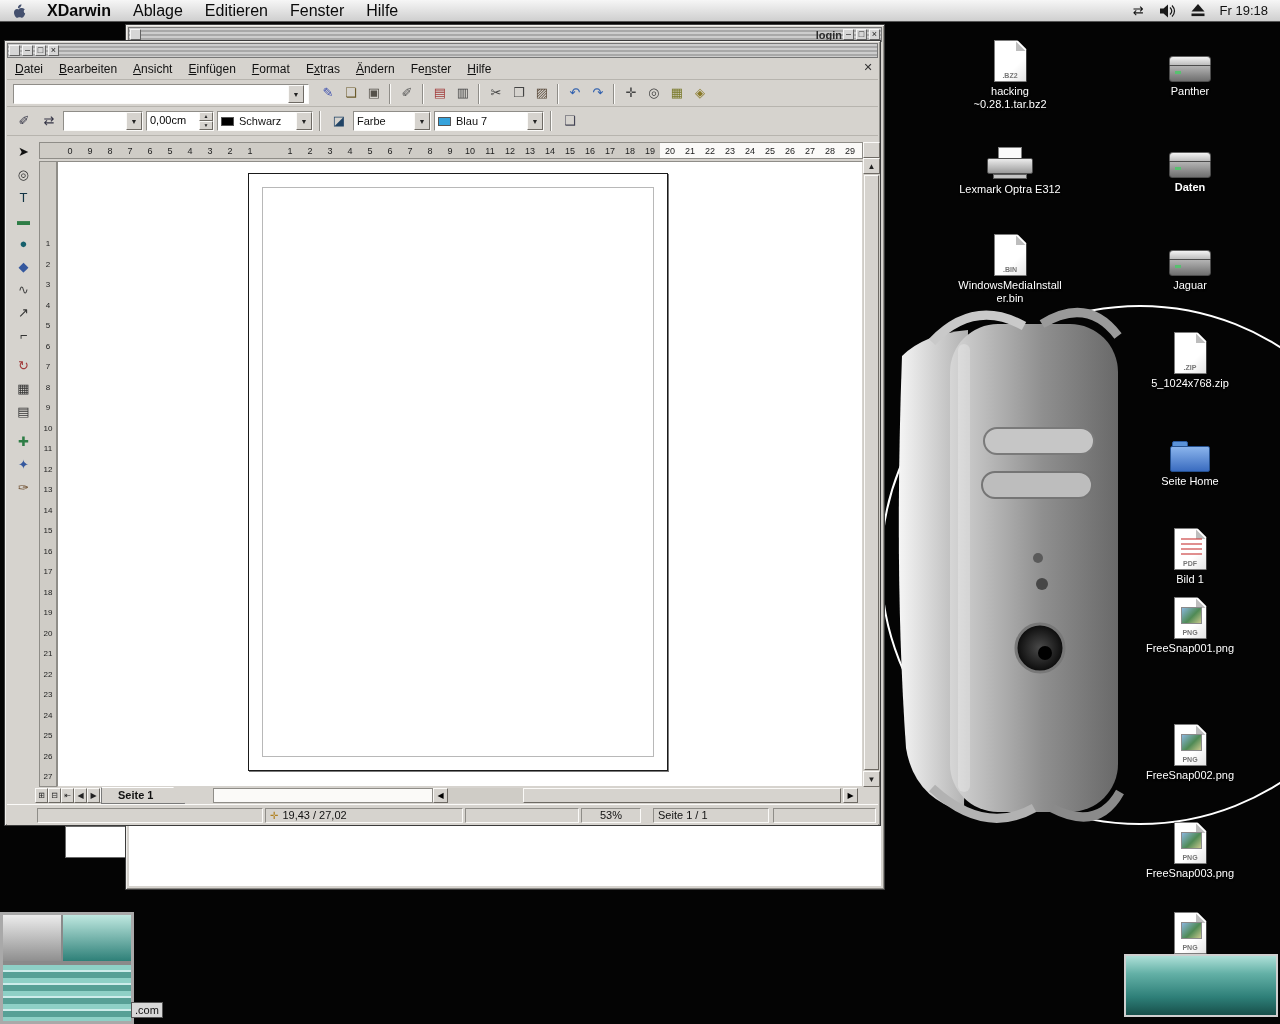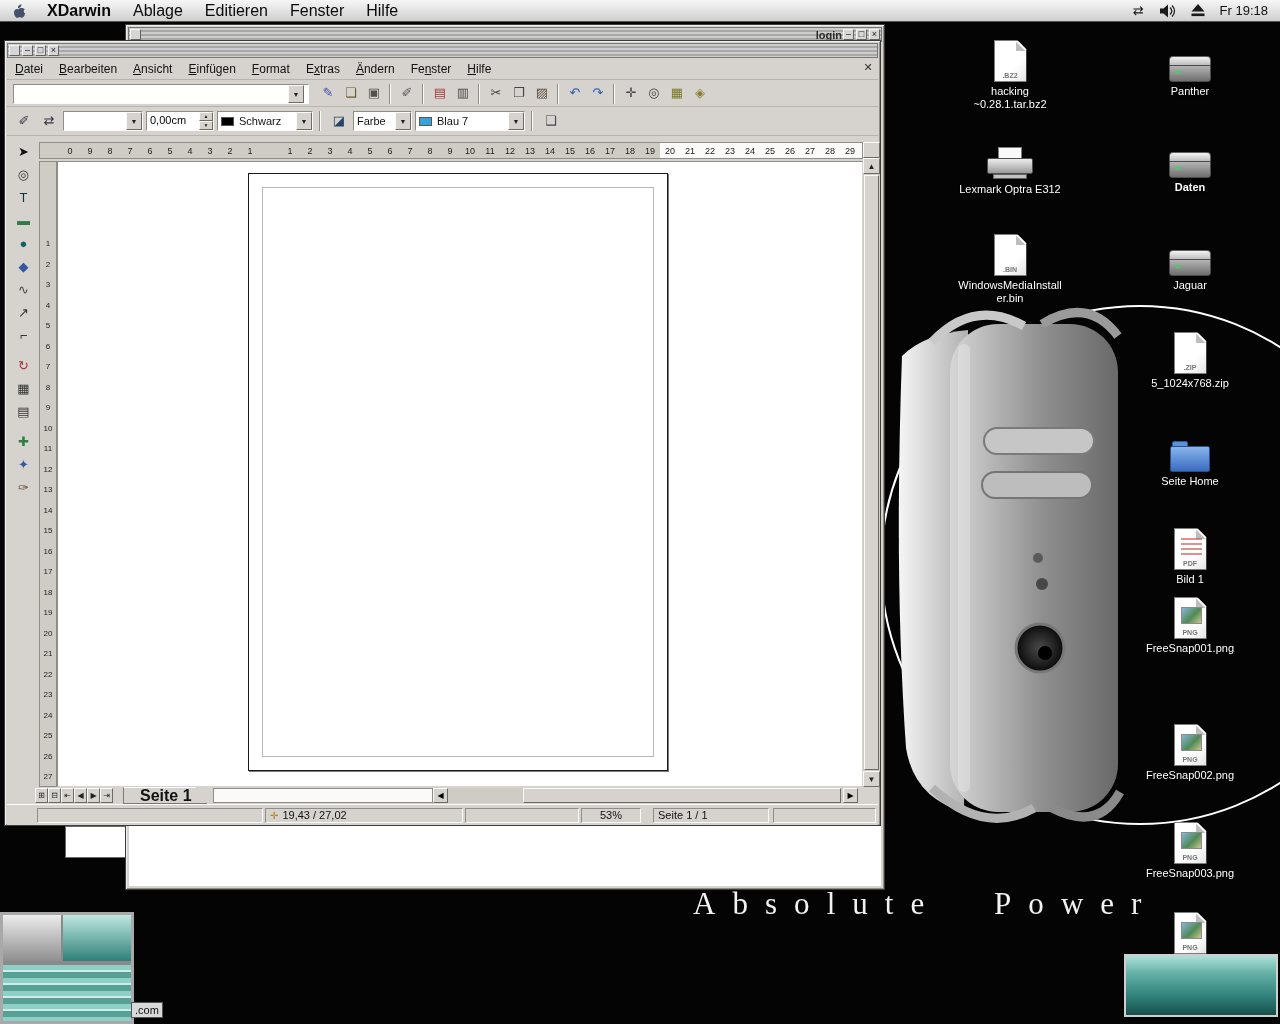--- a/index.html
+++ b/index.html
@@ -74,24 +74,24 @@
   #oo-page-margin{position:absolute;left:13px;top:13px;right:13px;bottom:13px;border:1px solid #b8b8b8;}
 
   #oo-vsb{position:absolute;left:858px;top:101px;width:17px;height:645px;background:#cfccc6;}
   #oo-vsb .sbtn{position:absolute;left:0;width:17px;height:16px;font-size:8px;line-height:15px;text-align:center;color:#222;}
   #oo-vsb .vthumb{position:absolute;left:1px;right:1px;top:33px;bottom:17px;}
 
   #oo-hrow{position:absolute;left:4px;top:746px;width:854px;height:17px;background:#d6d3ce;}
   #oo-tabnav{position:absolute;left:26px;top:1px;display:flex;}
   .tn-btn{width:13px;height:15px;background:#d6d3ce;border:1px solid;
     border-color:#fbfaf8 #6e6a64 #6e6a64 #fbfaf8;font-size:8px;line-height:13px;text-align:center;color:#222;}
-  #oo-tab{position:absolute;left:114px;top:0;width:84px;height:17px;background:#d6d3ce;
+  #oo-tab{position:absolute;left:92px;top:0;width:84px;height:17px;background:#d6d3ce;
     border:1px solid #7a7a7a;border-top-color:#fff;
     clip-path:polygon(0 0,86% 0,100% 100%,0 100%);
-    font-size:16px;font-weight:bold;line-height:15px;padding-left:16px;color:#111;}
+    font-size:11px;font-weight:bold;line-height:15px;padding-left:16px;color:#111;}
   #oo-tabstrip{position:absolute;left:204px;top:1px;width:220px;height:15px;background:#fbfaf8;
     border:1px solid #8f8d88;}
   #oo-hsb-left{position:absolute;left:424px;top:1px;width:15px;height:15px;font-size:8px;line-height:13px;text-align:center;}
   #oo-hsb-track{position:absolute;left:439px;top:1px;width:395px;height:15px;background:#cfccc6;}
   #oo-hsb-thumb{position:absolute;left:75px;top:0;width:318px;height:15px;}
   #oo-hsb-right{position:absolute;left:834px;top:1px;width:15px;height:15px;font-size:8px;line-height:13px;text-align:center;}
 
   #oo-status{position:absolute;left:2px;top:763px;right:2px;height:21px;background:#d6d3ce;border-top:1px solid #fbfaf8;}
   .st-cell{position:absolute;top:3px;height:15px;font-size:11px;color:#111;line-height:13px;
     display:flex;align-items:center;padding:0 4px;white-space:nowrap;overflow:hidden;}
@@ -185,21 +185,20 @@
       <path d="M60,492 Q112,540 162,512" stroke="#b2b2b2" stroke-width="9" fill="none"></path>
       <path d="M180,512 Q226,536 248,496" stroke="#8a8a8a" stroke-width="9" fill="none"></path>
       <rect x="112" y="132" width="110" height="26" rx="13" fill="#c6c6c6" stroke="#7a7a7a" stroke-width="2"></rect>
       <rect x="110" y="176" width="110" height="26" rx="13" fill="#bdbdbd" stroke="#757575" stroke-width="2"></rect>
       <circle cx="166" cy="262" r="5" fill="#5a5a5a"></circle>
       <circle cx="170" cy="288" r="6" fill="#474747"></circle>
       <circle cx="168" cy="352" r="24" fill="url(#gSpk)" stroke="#787878" stroke-width="3"></circle>
       <circle cx="173" cy="357" r="7" fill="#000000"></circle>
     </svg>
   </div>
-  <div id="wall-caption" class="abs">Absolute Power</div>
 
   <div id="desktop-icons">
       <div class="dicon" style="left: 955px; top: 38px;">
         <div class="dicon-g">
           <div class="doc-page">
             <div class="doc-fold"></div>
             <div class="doc-badge">.BZ2</div>
           </div>
         </div>
         <div class="dicon-label">
@@ -438,21 +437,21 @@
             <div>▼</div>
           </div>
       </div>
       <div class="combo" style="width:96px;">
         <span class="swatch" style="background: rgb(0, 0, 0);"></span>
         <div class="val">Schwarz</div>
         <div class="drop">▼</div>
       </div>
       <div class="tb-sep"></div>
       <div class="tb-btn" style="color:#246;">◪</div>
-      <div class="combo" style="width:59px;">
+      <div class="combo" style="width:78px;">
         <div class="val">Farbe</div>
         <div class="drop">▼</div>
       </div>
       <div class="combo" style="width:110px;">
         <span class="swatch" style="background: rgb(54, 163, 220);"></span>
         <div class="val">Blau 7</div>
         <div class="drop">▼</div>
       </div>
       <div class="tb-sep"></div>
       <div class="tb-btn" style="color:#445;">❑</div>

